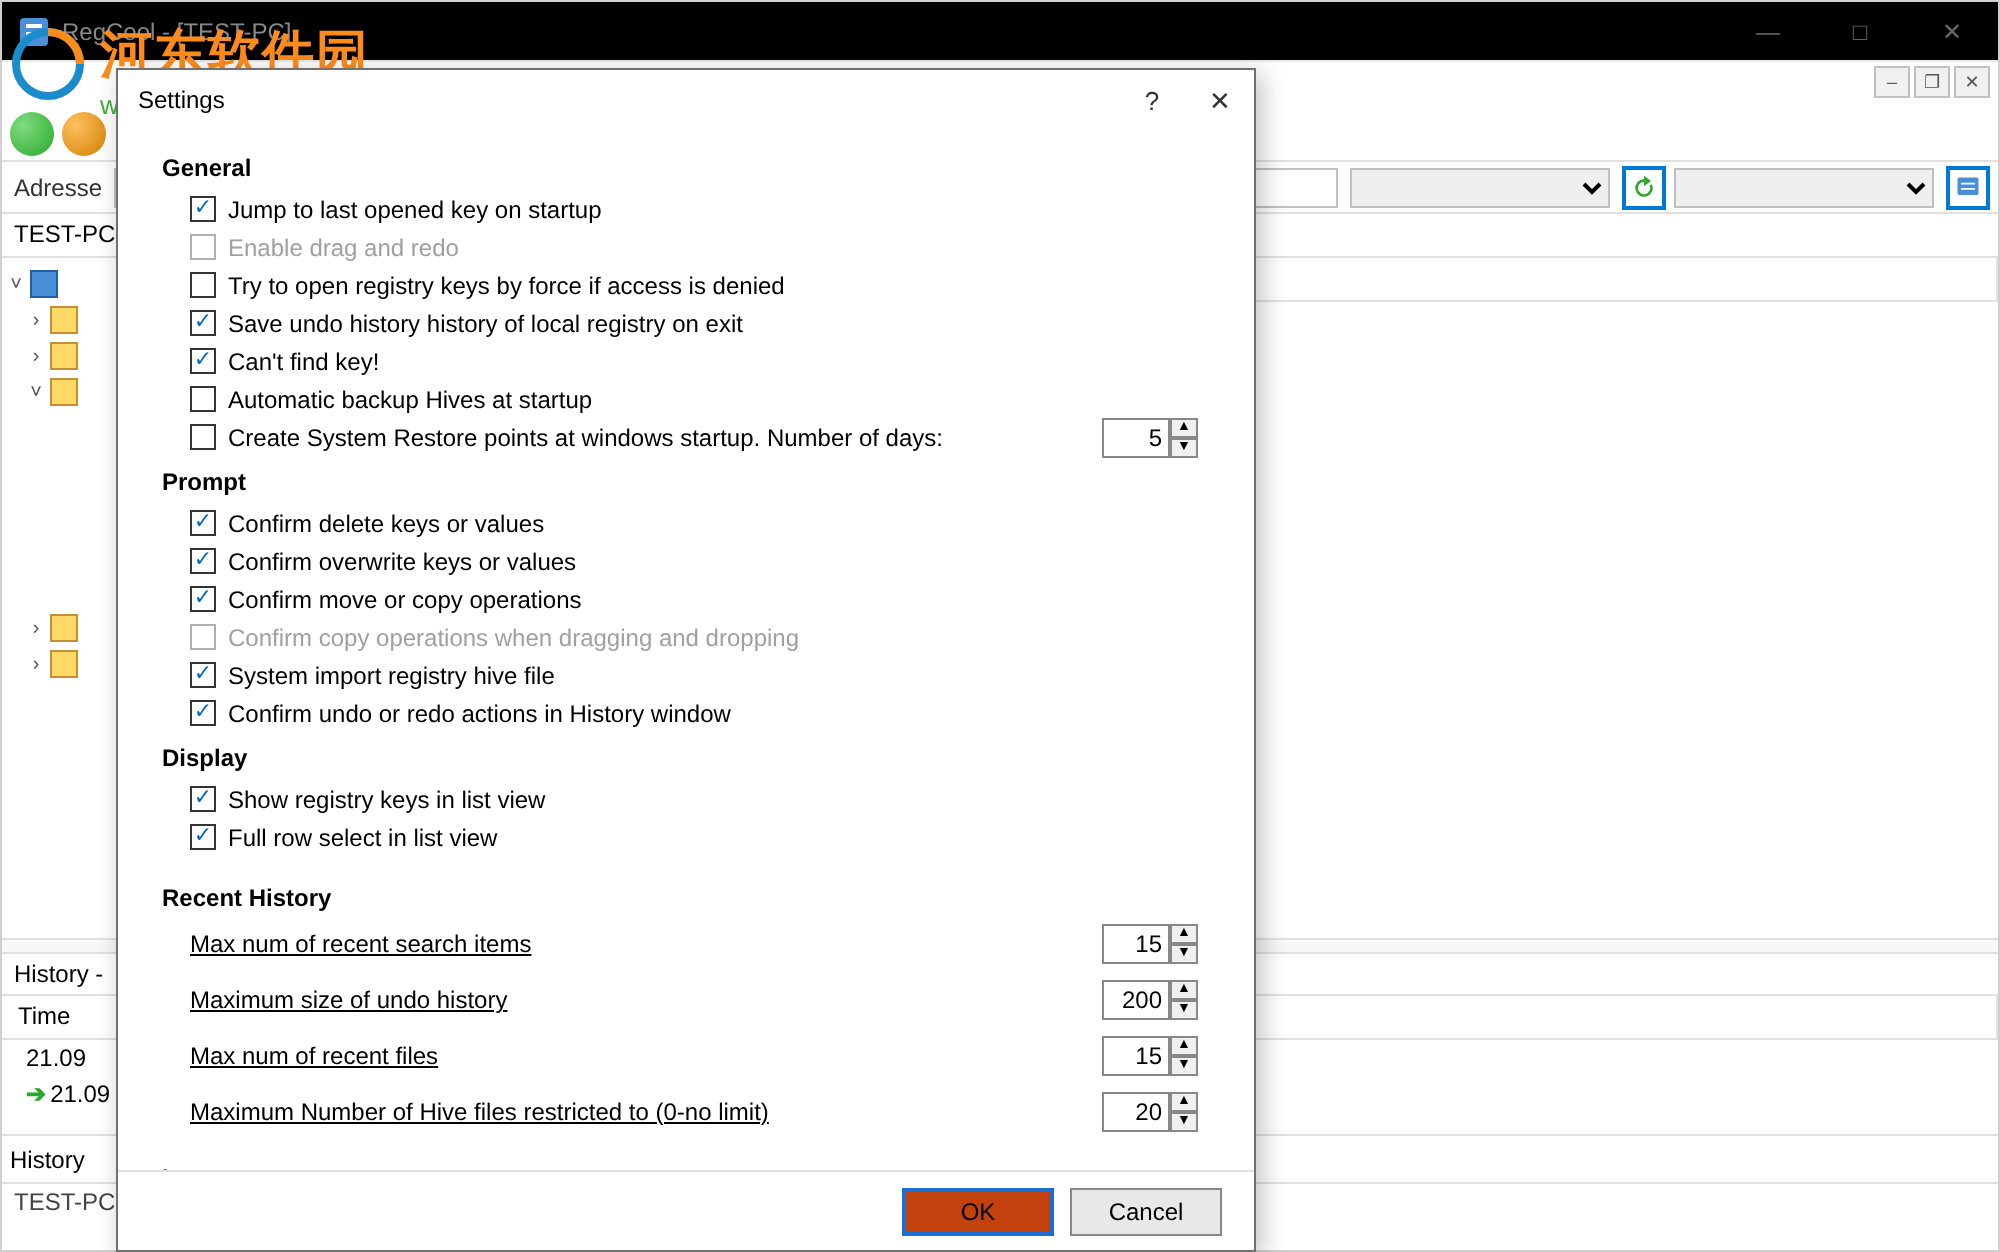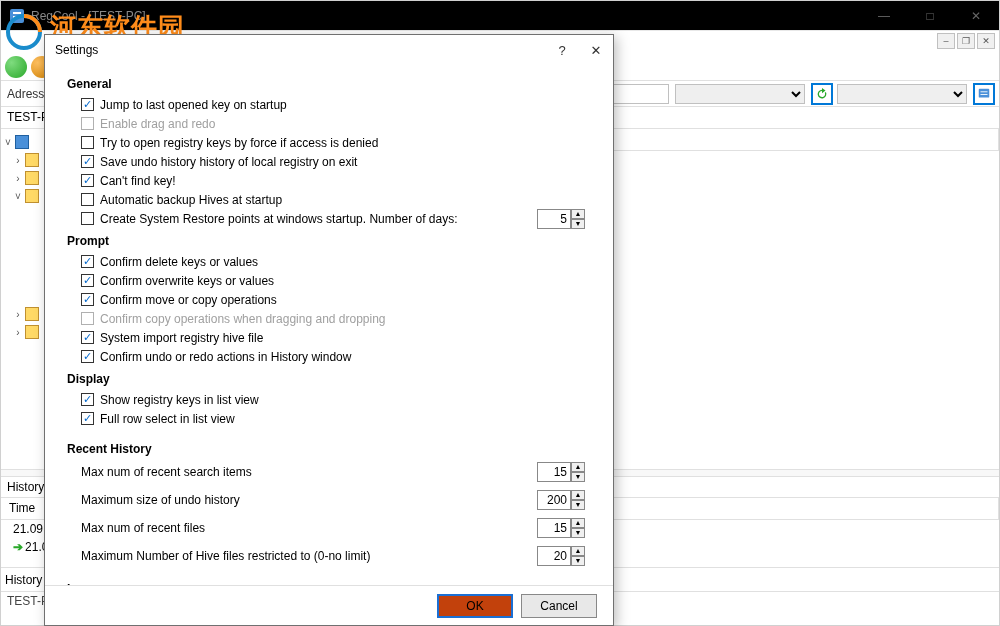--- a/index.html
+++ b/index.html
@@ -68,33 +68,33 @@
 .bottom-tabs { height: 24px; border-top: 1px solid #e0e0e0; display: flex; align-items: center; padding-left: 4px; gap: 8px; }
 .statusbar { height: 20px; border-top: 1px solid #e0e0e0; padding: 2px 6px; color: #444; }
 
 
 .watermark { position: absolute; top: 10px; left: 0; pointer-events: none; z-index: 50; }
 .watermark .wm1 { font-size: 26px; font-weight: bold; color: #ff8c1a; padding-left: 50px; letter-spacing: 1px; }
 .watermark .wm2 { font-size: 13px; color: #3cb03c; padding-left: 50px; letter-spacing: 1px; }
 .watermark .logo { position: absolute; top: 2px; left: 4px; width: 40px; height: 40px; }
 
 
-.dialog { position: absolute; top: 34px; left: 44px; width: 570px; height: 592px; background: #fff; border: 1px solid #707070; box-shadow: 3px 3px 12px rgba(0,0,0,0.25); z-index: 100; display: flex; flex-direction: column; }
+.dialog { position: absolute; top: 34px; left: 58px; width: 570px; height: 592px; background: #fff; border: 1px solid #707070; box-shadow: 3px 3px 12px rgba(0,0,0,0.25); z-index: 100; display: flex; flex-direction: column; }
 .dlg-title { height: 30px; display: flex; align-items: center; padding-left: 10px; }
 .dlg-title .t { flex: 1; font-size: 12px; }
 .dlg-title .help, .dlg-title .close { width: 34px; height: 26px; display: flex; align-items: center; justify-content: center; font-size: 13px; color: #333; }
 .dlg-body { flex: 1; padding: 6px 28px 6px 22px; overflow: hidden; }
 .section-h { font-weight: bold; margin-top: 6px; margin-bottom: 4px; }
 .chk-row { display: flex; align-items: center; height: 19px; margin-left: 14px; }
 .chk-row.disabled { color: #a0a0a0; }
 .chk { width: 13px; height: 13px; border: 1px solid #333; margin-right: 6px; display: flex; align-items: center; justify-content: center; background: #fff; flex-shrink: 0; }
 .chk.disabled { border-color: #b0b0b0; }
 .chk.checked::after { content: "✓"; font-size: 11px; line-height: 1; color: #0066cc; }
 .spin-row { display: flex; align-items: center; height: 24px; margin-left: 14px; margin-top: 4px; }
-.spin-row .label { flex: 1; }
+.spin-row .label { flex: 1; text-decoration: underline; }
 .spinner { display: flex; align-items: center; }
 .spinner input { width: 34px; height: 20px; border: 1px solid #888; text-align: right; padding-right: 3px; font-size: 12px; }
 .spinner .btns { display: flex; flex-direction: column; }
 .spinner .btns div { width: 14px; height: 10px; border: 1px solid #888; background: #f0f0f0; font-size: 7px; line-height: 8px; text-align: center; }
 .dlg-buttons { height: 40px; display: flex; align-items: center; justify-content: flex-end; padding-right: 16px; gap: 8px; border-top: 1px solid #e0e0e0; }
 .btn { width: 76px; height: 24px; border: 1px solid #888; background: #e8e8e8; display: flex; align-items: center; justify-content: center; }
 .btn.primary { border: 2px solid #1a6fd4; background: #c2410c; }
 
 .inline-spinner { display: inline-flex; margin-left: auto; }
 .chk-row.with-spin { padding-right: 0; }

